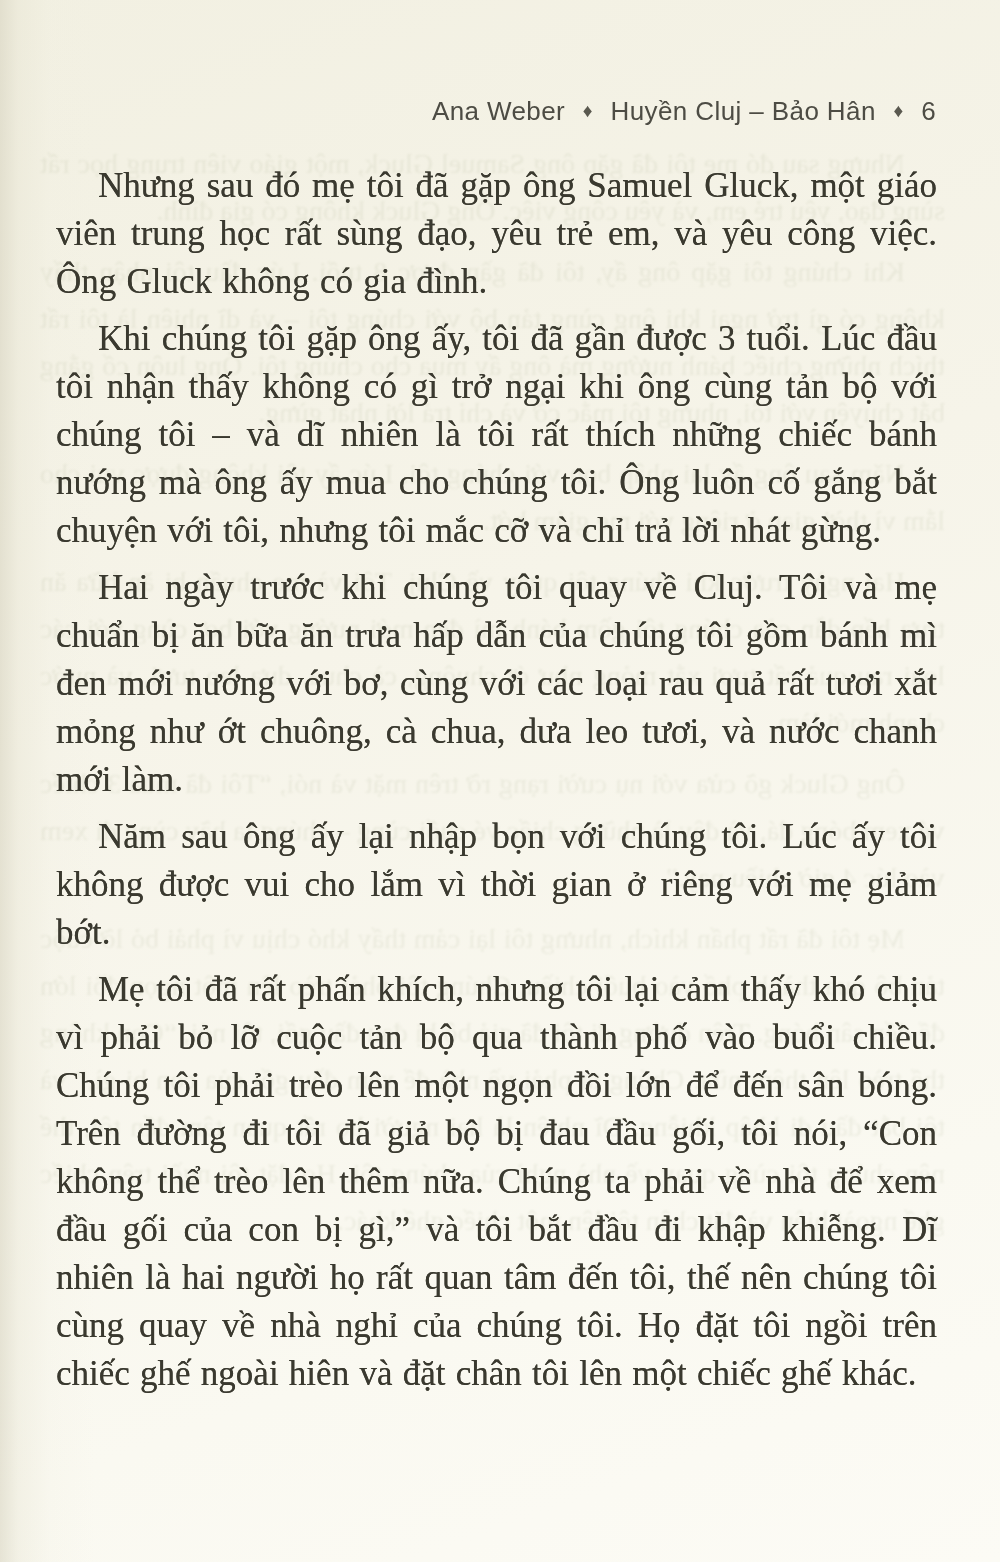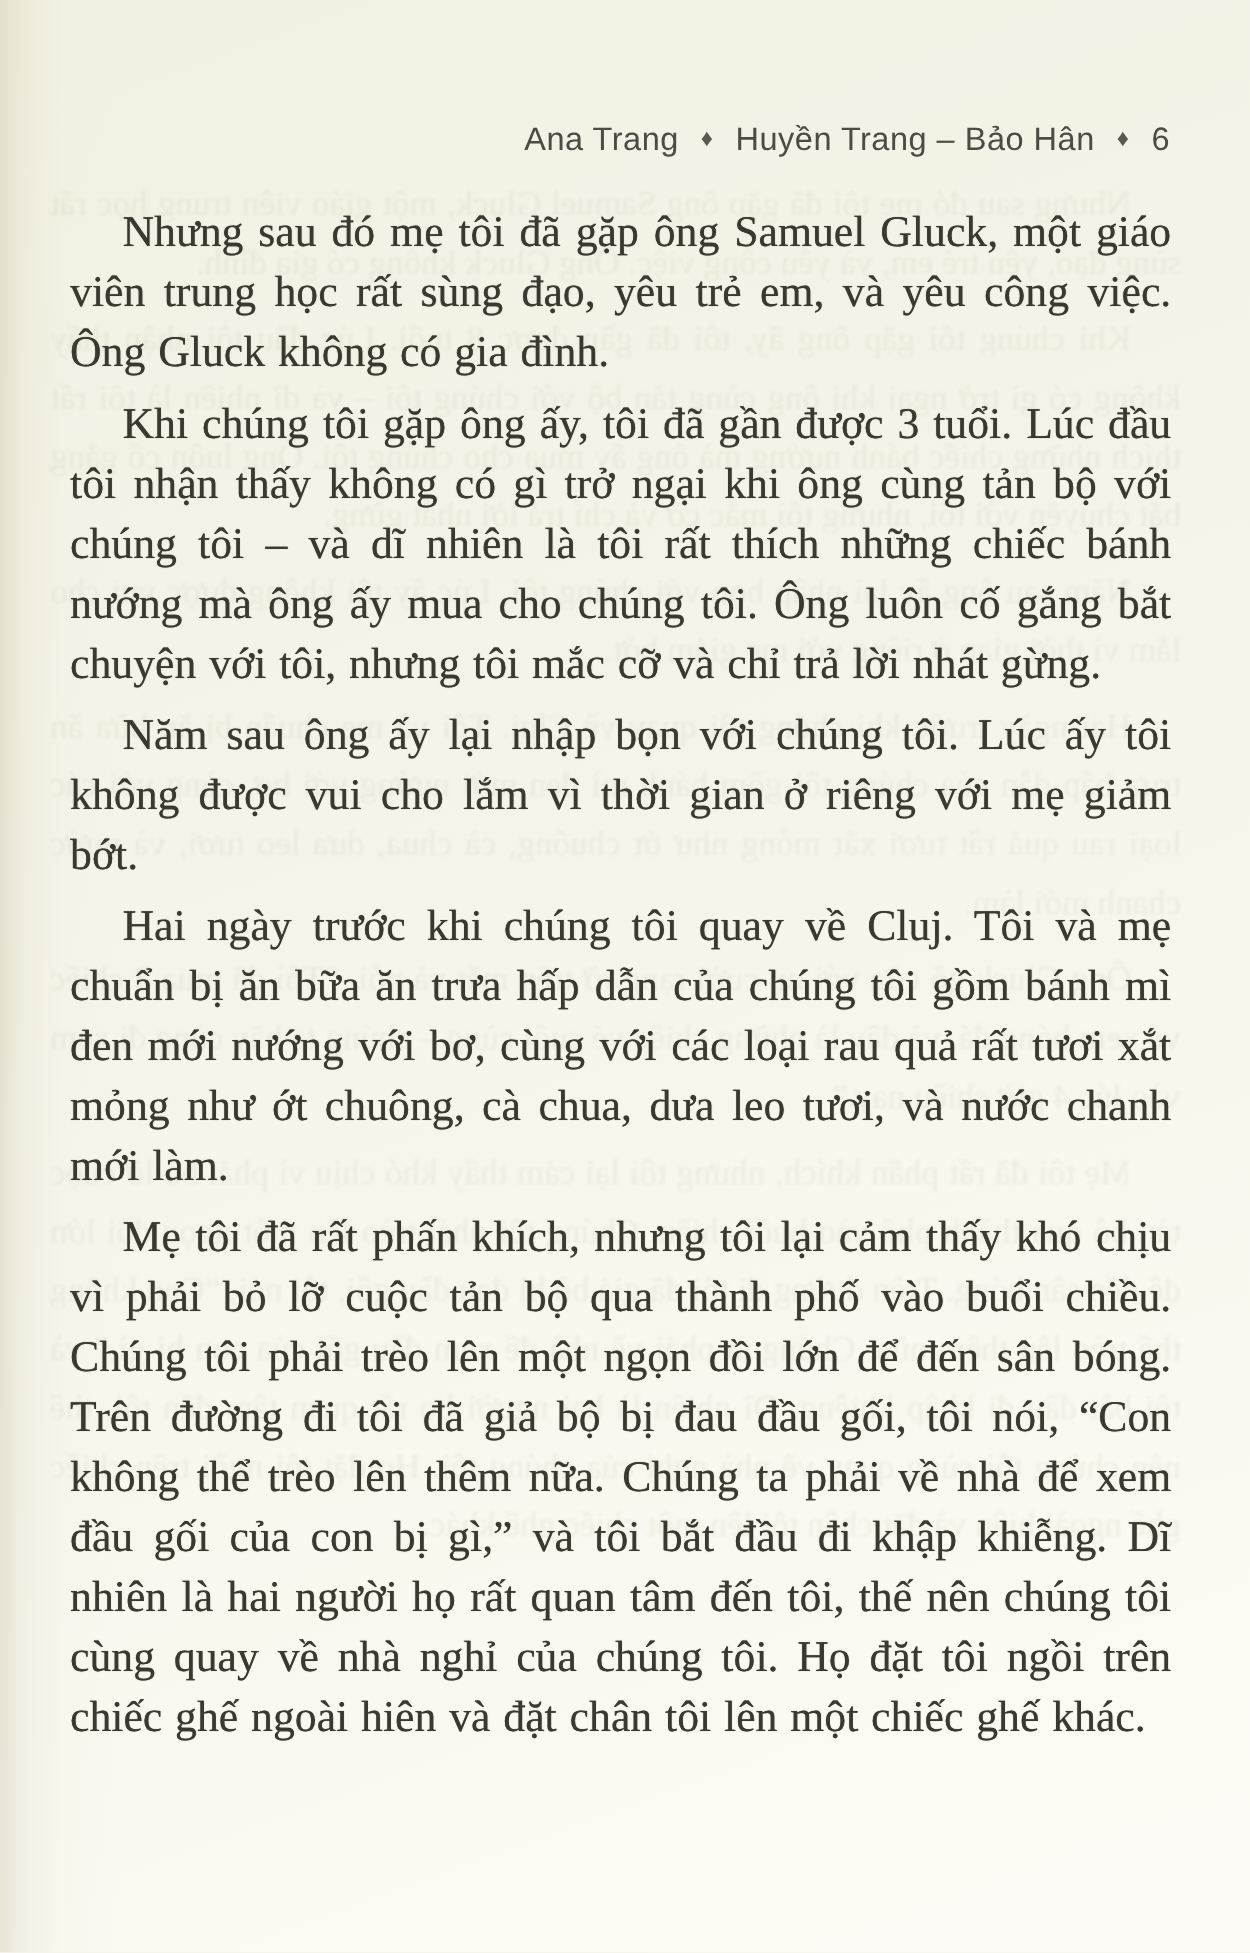--- a/index.html
+++ b/index.html
@@ -79,28 +79,28 @@
   <div class="bleed" aria-hidden="true">
       <p>Nhưng sau đó mẹ tôi đã gặp ông Samuel Gluck, một giáo viên trung học rất sùng đạo, yêu trẻ em, và yêu công việc. Ông Gluck không có gia đình.</p>
       <p>Khi chúng tôi gặp ông ấy, tôi đã gần được 8 tuổi. Lúc đầu tôi nhận thấy không có gì trở ngại khi ông cùng tản bộ với chúng tôi – và dĩ nhiên là tôi rất thích những chiếc bánh nướng mà ông ấy mua cho chúng tôi. Ông luôn cố gắng bắt chuyện với tôi, nhưng tôi mắc cỡ và chỉ trả lời nhát gừng.</p>
       <p>Năm sau ông ấy lại nhập bọn với chúng tôi. Lúc ấy tôi không được vui cho lắm vì thời gian ở riêng với mẹ giảm bớt.</p>
       <p>Hai ngày trước khi chúng tôi quay về Cluj. Tôi và mẹ chuẩn bị ăn bữa ăn trưa hấp dẫn của chúng tôi gồm bánh mì đen mới nướng với bơ, cùng với các loại rau quả rất tươi xắt mỏng như ớt chuông, cà chua, dưa leo tươi, và nước chanh mới làm.</p>
       <p>Ông Gluck gõ cửa với nụ cười rạng rỡ trên mặt và nói, “Tôi đã mua 3 chiếc vé xem bóng đá, và đây là những chiếc vé cuối cùng – chúng ta hãy cùng đi xem vào lúc 4 giờ chiều nay.”</p>
       <p>Mẹ tôi đã rất phấn khích, nhưng tôi lại cảm thấy khó chịu vì phải bỏ lỡ cuộc tản bộ qua thành phố vào buổi chiều. Chúng tôi phải trèo lên một ngọn đồi lớn để đến sân bóng. Trên đường đi tôi đã giả bộ bị đau đầu gối, tôi nói, “Con không thể trèo lên thêm nữa. Chúng ta phải về nhà để xem đầu gối của con bị gì,” và tôi bắt đầu đi khập khiễng. Dĩ nhiên là hai người họ rất quan tâm đến tôi, thế nên chúng tôi cùng quay về nhà nghỉ của chúng tôi. Họ đặt tôi ngồi trên chiếc ghế ngoài hiên và đặt chân tôi lên một chiếc ghế khác.</p>
     </div>
 
   <div class="running-header">
-    <span>Ana Trang</span>
+    <span>Ana Weber</span>
     <span class="diamond">♦</span>
-    <span>Huyền Trang – Bảo Hân</span>
+    <span>Huyền Cluj – Bảo Hân</span>
     <span class="diamond">♦</span>
     <span>6</span>
   </div>
 
   <div class="body-text">
       <p>Nhưng sau đó mẹ tôi đã gặp ông Samuel Gluck, một giáo viên trung học rất sùng đạo, yêu trẻ em, và yêu công việc. Ông Gluck không có gia đình.</p>
       <p>Khi chúng tôi gặp ông ấy, tôi đã gần được 3 tuổi. Lúc đầu tôi nhận thấy không có gì trở ngại khi ông cùng tản bộ với chúng tôi – và dĩ nhiên là tôi rất thích những chiếc bánh nướng mà ông ấy mua cho chúng tôi. Ông luôn cố gắng bắt chuyện với tôi, nhưng tôi mắc cỡ và chỉ trả lời nhát gừng.</p>
+      <p>Hai ngày trước khi chúng tôi quay về Cluj. Tôi và mẹ chuẩn bị ăn bữa ăn trưa hấp dẫn của chúng tôi gồm bánh mì đen mới nướng với bơ, cùng với các loại rau quả rất tươi xắt mỏng như ớt chuông, cà chua, dưa leo tươi, và nước chanh mới làm.</p>
       <p>Năm sau ông ấy lại nhập bọn với chúng tôi. Lúc ấy tôi không được vui cho lắm vì thời gian ở riêng với mẹ giảm bớt.</p>
-      <p>Hai ngày trước khi chúng tôi quay về Cluj. Tôi và mẹ chuẩn bị ăn bữa ăn trưa hấp dẫn của chúng tôi gồm bánh mì đen mới nướng với bơ, cùng với các loại rau quả rất tươi xắt mỏng như ớt chuông, cà chua, dưa leo tươi, và nước chanh mới làm.</p>
       <p>Mẹ tôi đã rất phấn khích, nhưng tôi lại cảm thấy khó chịu vì phải bỏ lỡ cuộc tản bộ qua thành phố vào buổi chiều. Chúng tôi phải trèo lên một ngọn đồi lớn để đến sân bóng. Trên đường đi tôi đã giả bộ bị đau đầu gối, tôi nói, “Con không thể trèo lên thêm nữa. Chúng ta phải về nhà để xem đầu gối của con bị gì,” và tôi bắt đầu đi khập khiễng. Dĩ nhiên là hai người họ rất quan tâm đến tôi, thế nên chúng tôi cùng quay về nhà nghỉ của chúng tôi. Họ đặt tôi ngồi trên chiếc ghế ngoài hiên và đặt chân tôi lên một chiếc ghế khác.</p>
     </div>
 
 </div>
 
 </body></html>

